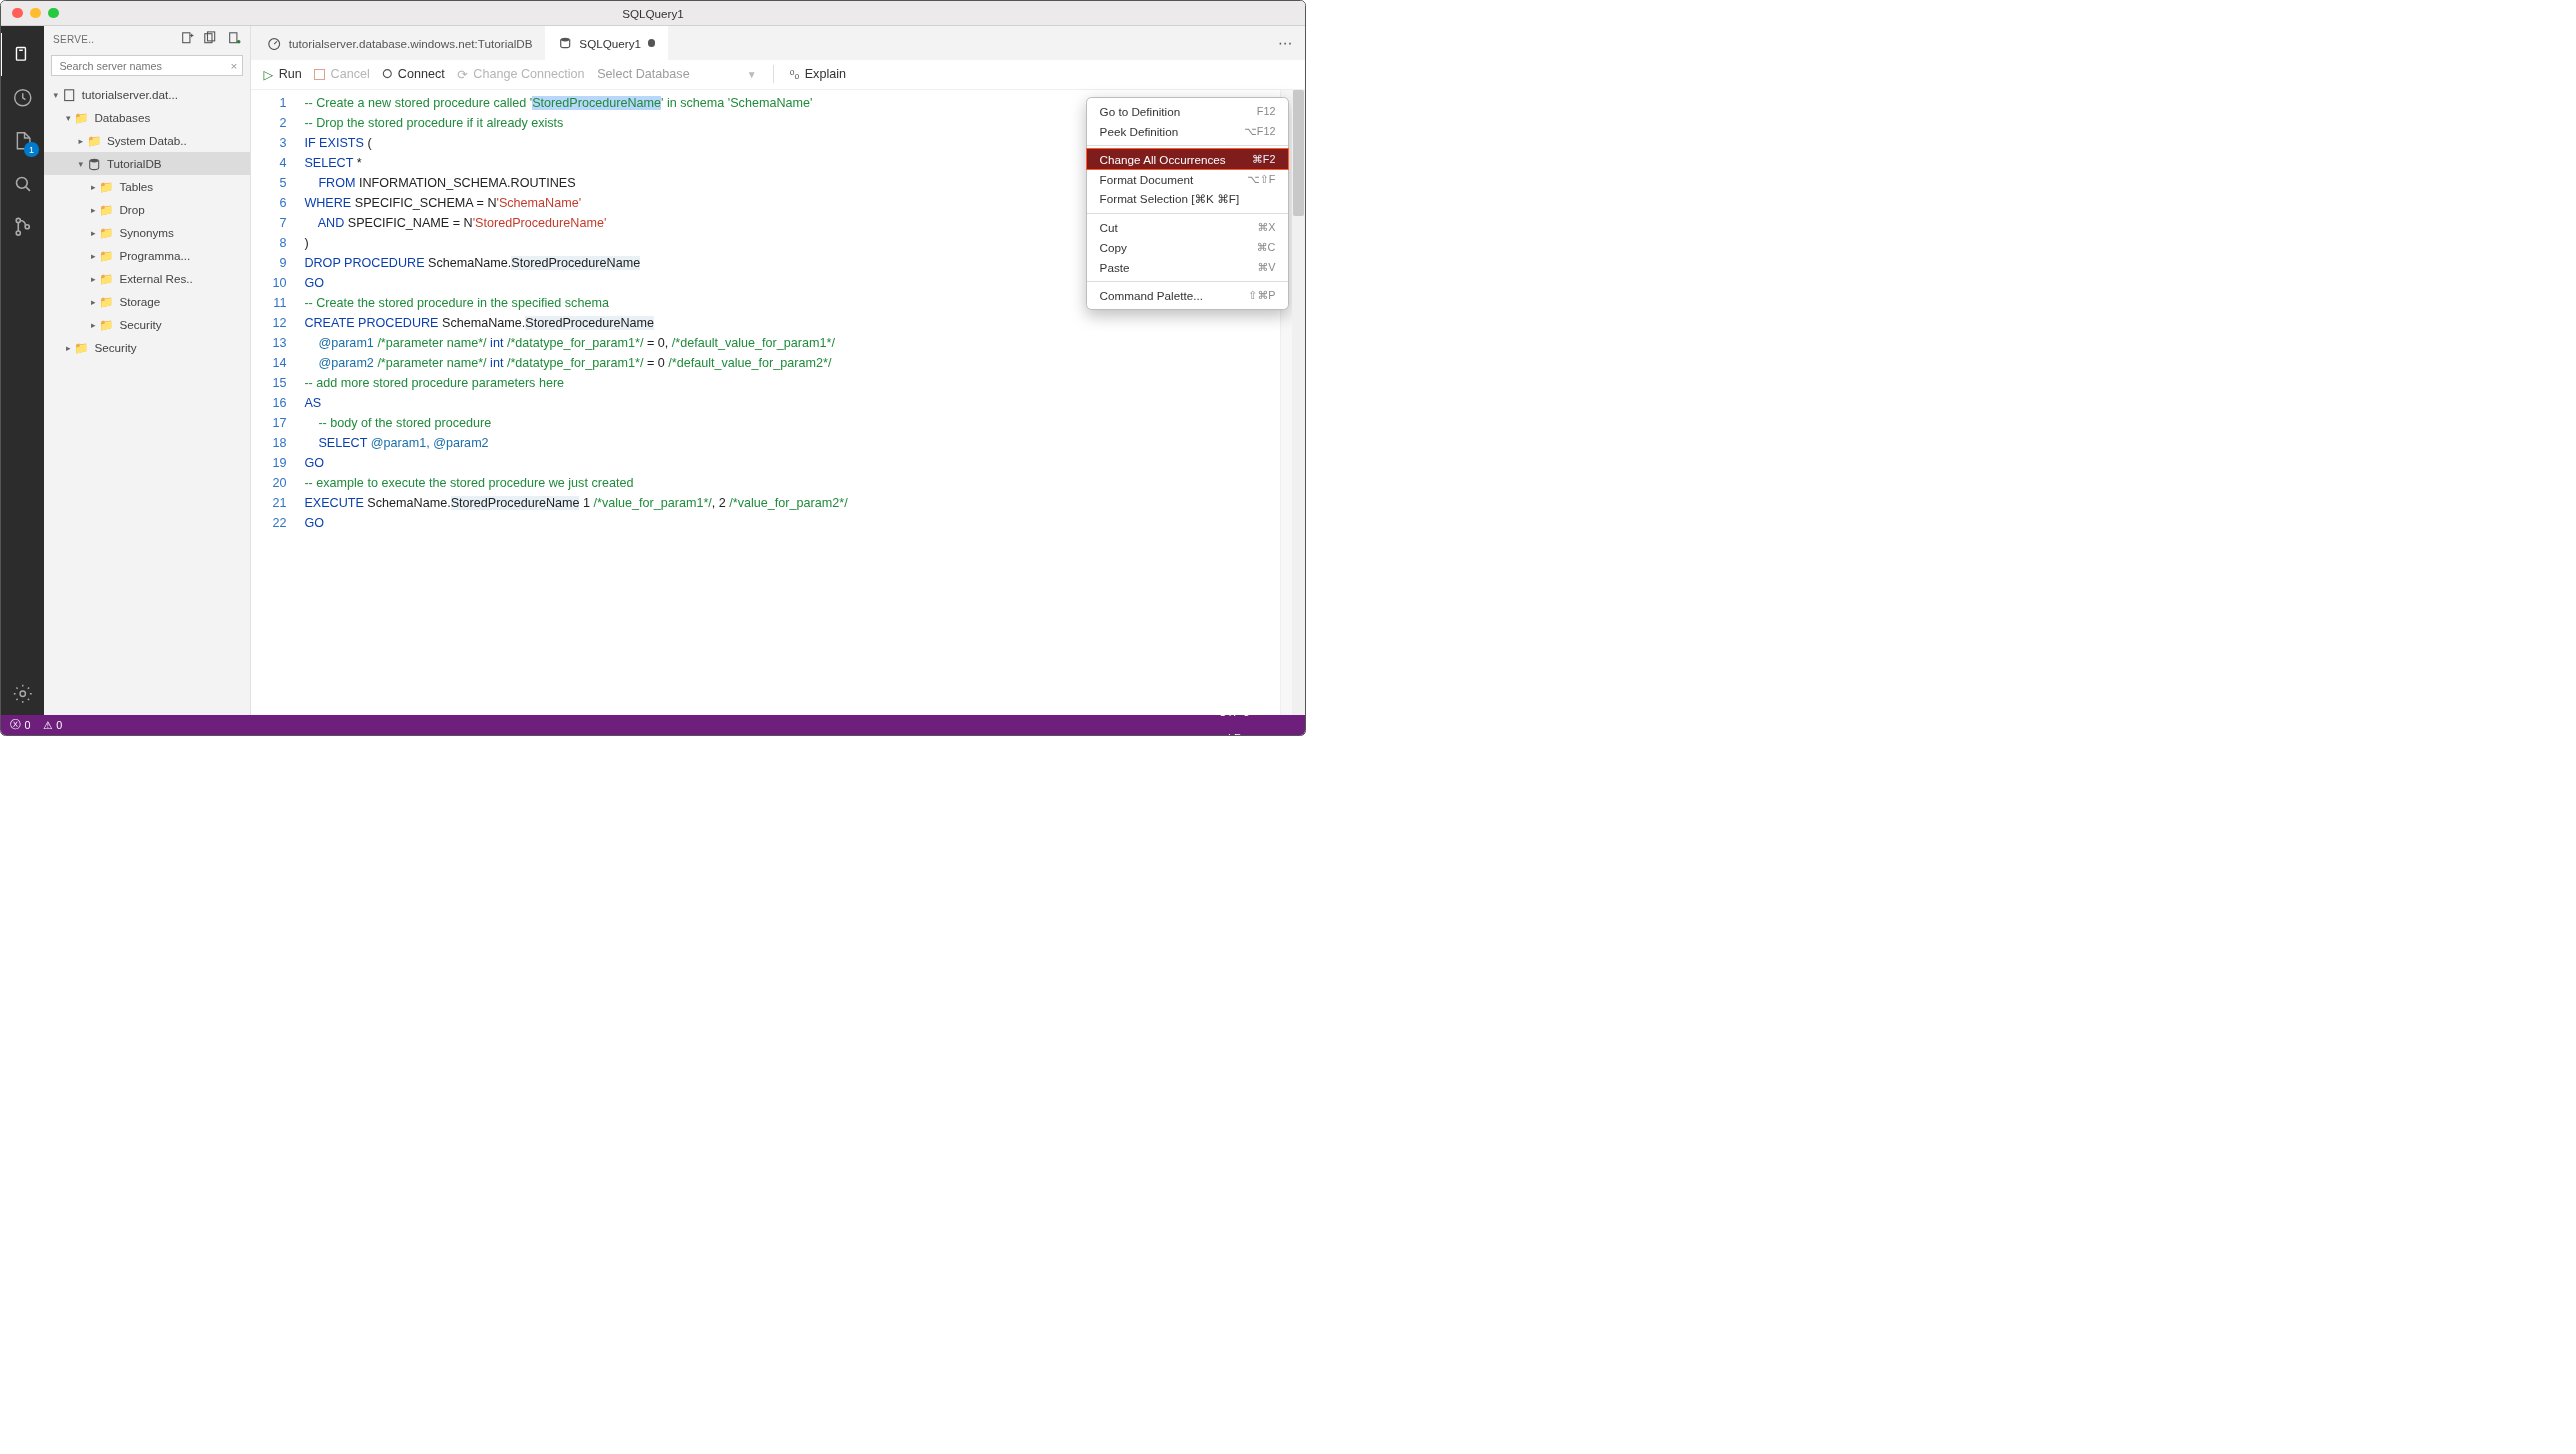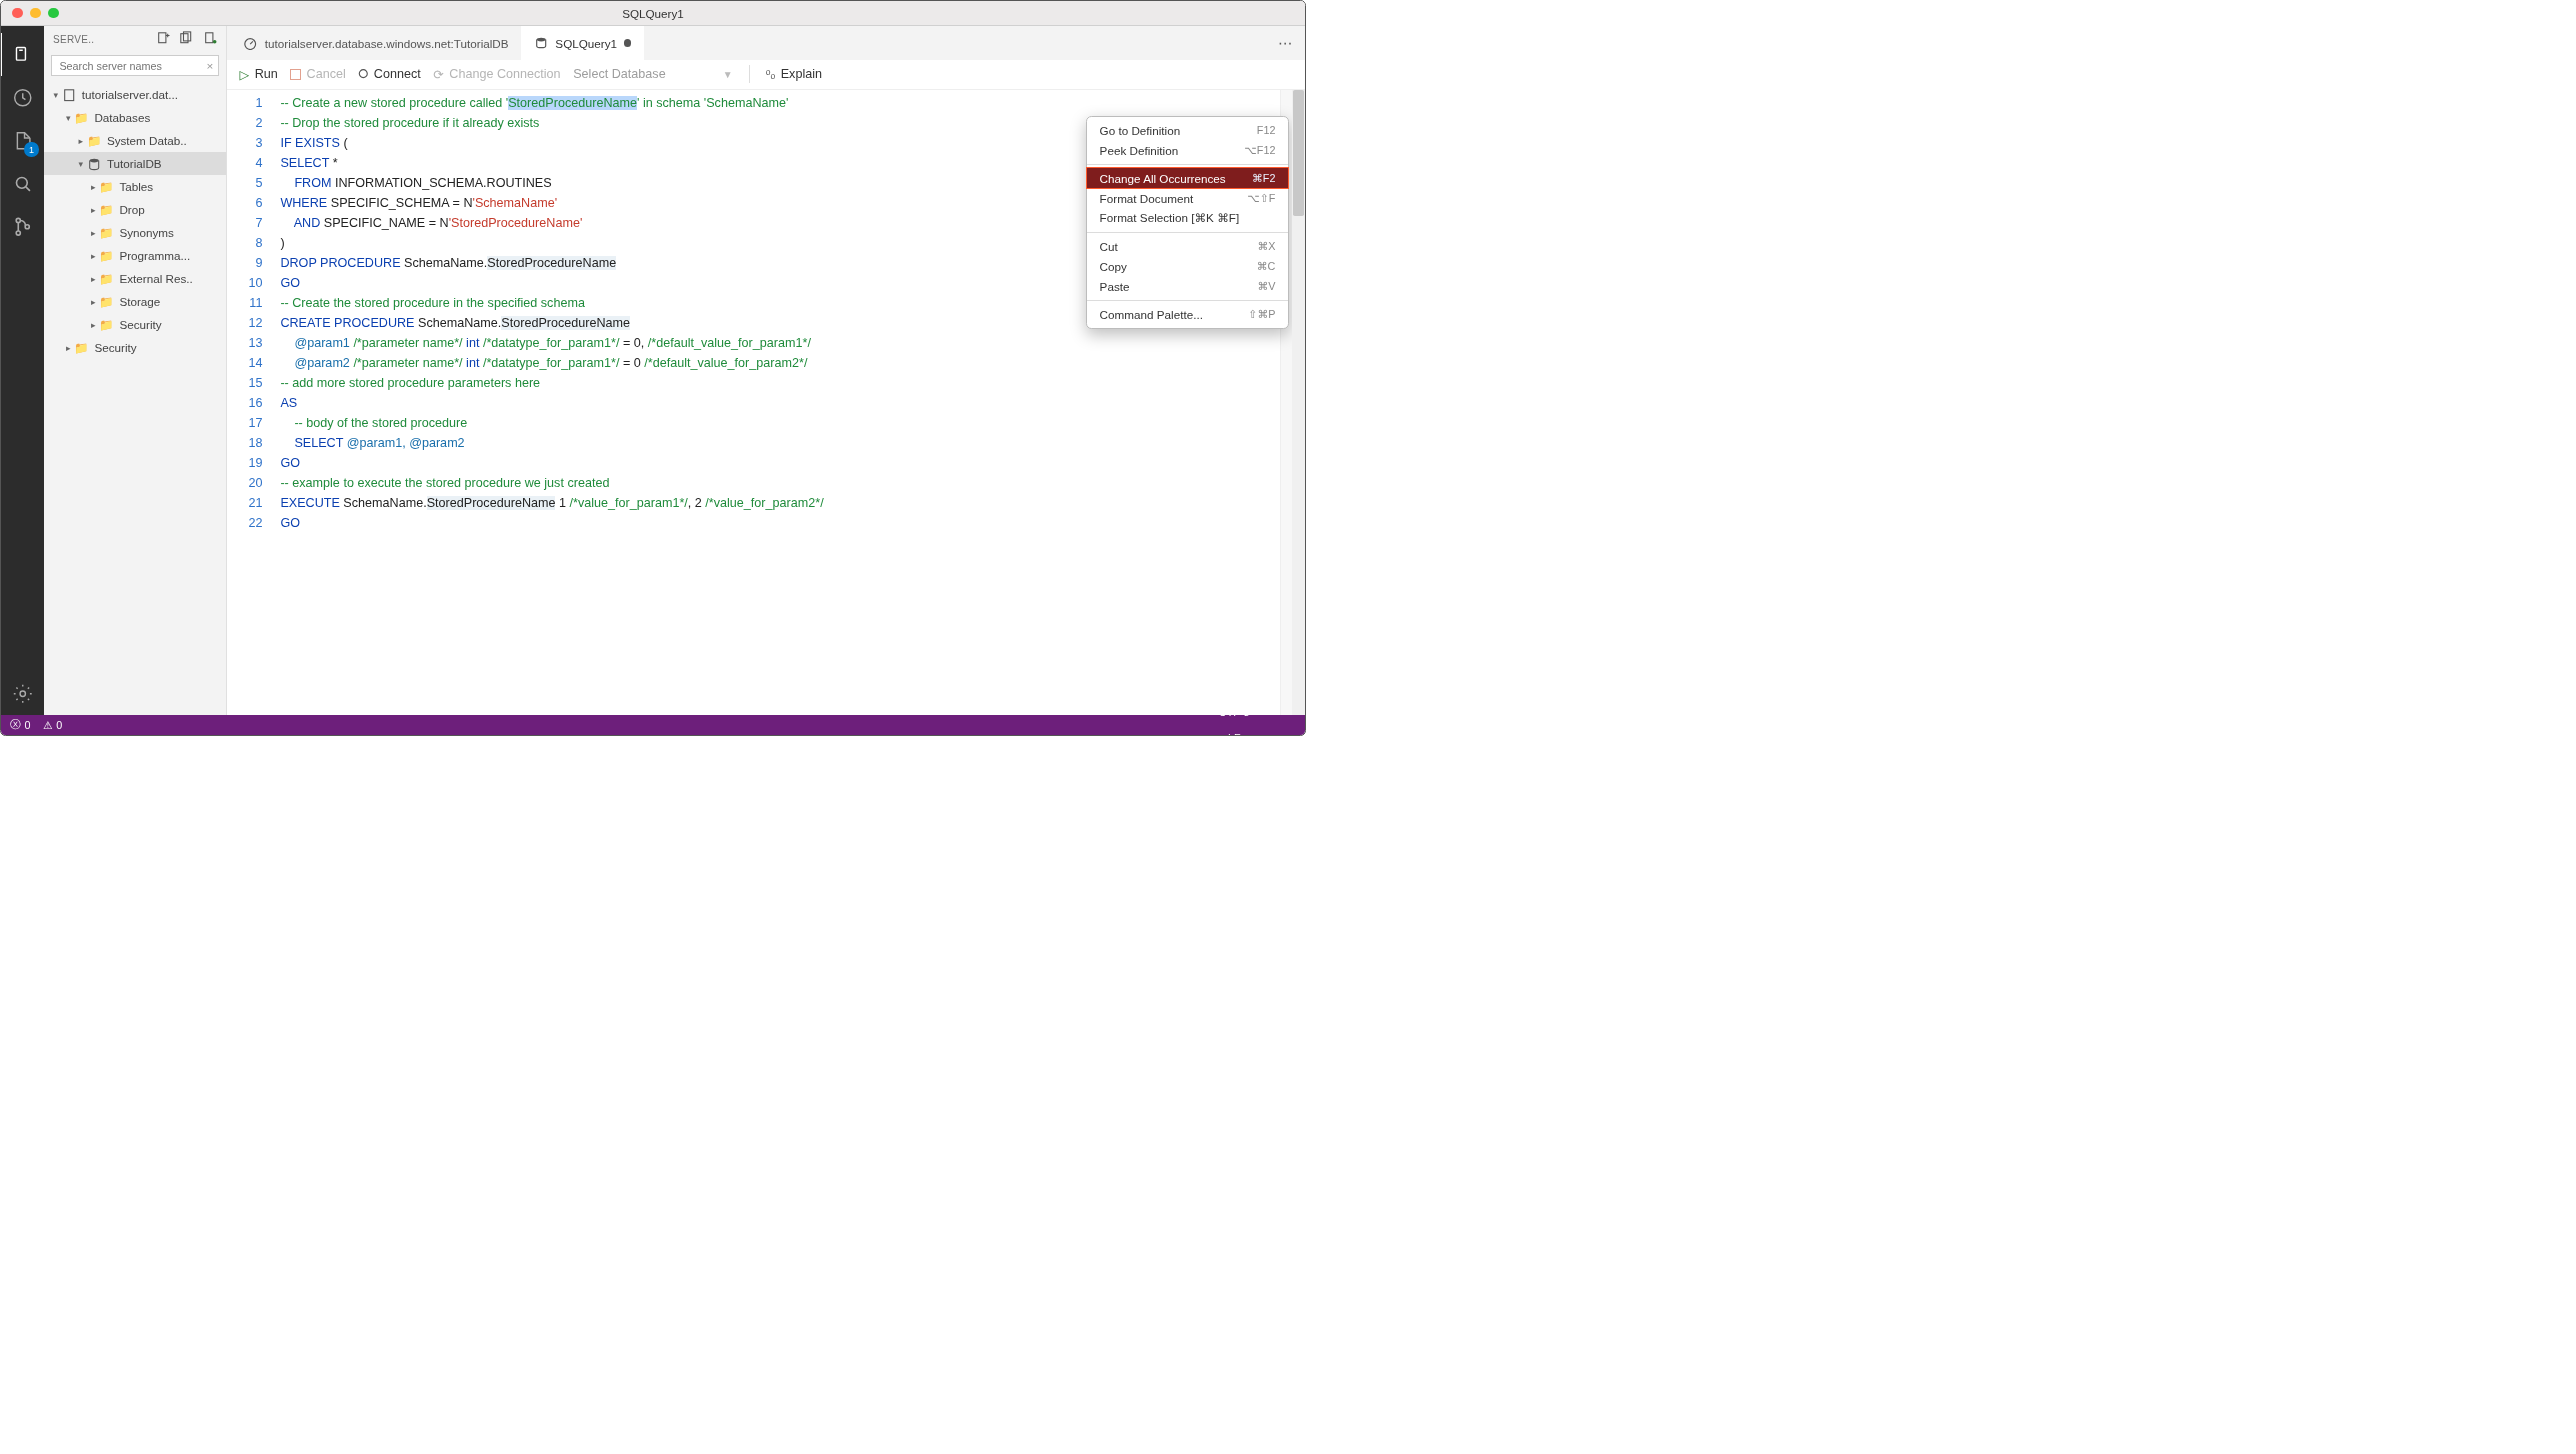--- a/index.html
+++ b/index.html
@@ -12,21 +12,21 @@
 .t-min{background:#febc2e;}
 .t-max{background:#28c840;}
 .title-text{position:absolute;left:50%;transform:translateX(-50%);font-size:11.7px;color:#333;}
 .main{flex:1;display:flex;min-height:0;}
 .activitybar{width:43px;background:#2c2c2c;display:flex;flex-direction:column;align-items:center;padding-top:7.2px;color:#fff;}
 .activitybar .ab-item{width:43px;height:43px;display:flex;align-items:center;justify-content:center;color:#aaa;position:relative;}
 .activitybar .ab-item.active{color:#fff;border-left:1.8px solid #fff;}
 .activitybar .ab-item svg{width:21.5px;height:21.5px;}
 .activitybar .spacer{flex:1;}
 .badge{position:absolute;bottom:5.4px;right:5.4px;background:#007acc;color:#fff;border-radius:50%;width:14.4px;height:14.4px;font-size:9px;display:flex;align-items:center;justify-content:center;}
-.sidebar{width:183px;background:#f3f3f3;display:flex;flex-direction:column;border-right:0.9px solid #e0e0e0;}
+.sidebar{width:207px;background:#f3f3f3;display:flex;flex-direction:column;border-right:0.9px solid #e0e0e0;}
 .sb-header{display:flex;align-items:center;padding:5.4px 9px 3.6px 9px;justify-content:space-between;}
 .sb-title{font-size:10px;color:#6e6e6e;letter-spacing:0.3px;text-transform:uppercase;}
 .sb-actions{display:flex;gap:9px;color:#555;}
 .sb-actions svg{width:14.4px;height:14.4px;}
 .sb-search{margin:3.6px 7.2px;position:relative;}
 .sb-search input{width:100%;padding:3.6px 18px 3.6px 7.2px;border:0.9px solid #ccc;background:#fff;font-size:10.8px;color:#999;}
 .sb-search .x{position:absolute;right:5.4px;top:3.6px;color:#999;font-size:11.7px;cursor:pointer;}
 .tree{flex:1;overflow:auto;padding:3.6px 0;font-size:11.7px;color:#444;}
 .tree-row{display:flex;align-items:center;height:23px;padding-right:5.4px;cursor:default;white-space:nowrap;overflow:hidden;text-overflow:ellipsis;}
 .tree-row .caret{width:12.6px;text-align:center;color:#666;font-size:9px;}
@@ -51,21 +51,21 @@
 .editor{flex:1;display:flex;min-height:0;position:relative;}
 .gutter{width:48px;text-align:right;padding:3.6px 12.6px 0 0;color:#2f72c9;font-family:Menlo,Consolas,monospace;font-size:12.6px;line-height:20px;user-select:none;}
 .code{flex:1;padding:3.6px 0 0 5.4px;font-family:Menlo,Consolas,monospace;font-size:12.6px;line-height:20px;white-space:pre;overflow:hidden;}
 .c-comment{color:#1f8b3b;}
 .c-kw{color:#0a3fb0;}
 .c-str{color:#c43b2c;}
 .c-plain{color:#222;}
 .c-schema{color:#1a6fab;}
 .hl{background:#b9d7fb;}
 .hl2{background:#eaf1f6;}
-.context-menu{position:absolute;top:26px;right:16px;width:203px;background:#fff;border:0.9px solid #bcbcbc;border-radius:5.4px;box-shadow:0 5.4px 16px rgba(0,0,0,0.25);font-size:11.7px;padding:3.6px 0;}
+.context-menu{position:absolute;top:7px;right:16px;width:203px;background:#fff;border:0.9px solid #bcbcbc;border-radius:5.4px;box-shadow:0 5.4px 16px rgba(0,0,0,0.25);font-size:11.7px;padding:3.6px 0;}
 .cm-row{display:flex;align-items:center;justify-content:space-between;padding:3.6px 12.6px;height:20px;}
 .cm-row.sep{height:0.9px;background:#dcdcdc;margin:3.6px 0;padding:0;}
 .cm-row.highlight{background:#7f1d1d;color:#fff;outline:1.8px solid #ff5b2e;outline-offset:-0.9px;align-items:center;}
 .cm-sc{color:#888;font-size:10.8px;padding-left:24px;}
 .cm-row.highlight .cm-sc{color:#eaf1ff;}
 .statusbar{height:20px;background:#6d1f7b;color:#fff;display:flex;align-items:center;font-size:10.8px;padding:0 9px;gap:12.6px;}
 .statusbar .right{margin-left:auto;display:flex;gap:14.4px;align-items:center;flex-direction:column;}
 .sb-icon{display:inline-flex;align-items:center;gap:3.6px;}
 .minimap{width:12.6px;background:#f7f7f7;border-left:0.9px solid #eee;}
 .vscroll{width:12.6px;background:#f0f0f0;position:relative;}

